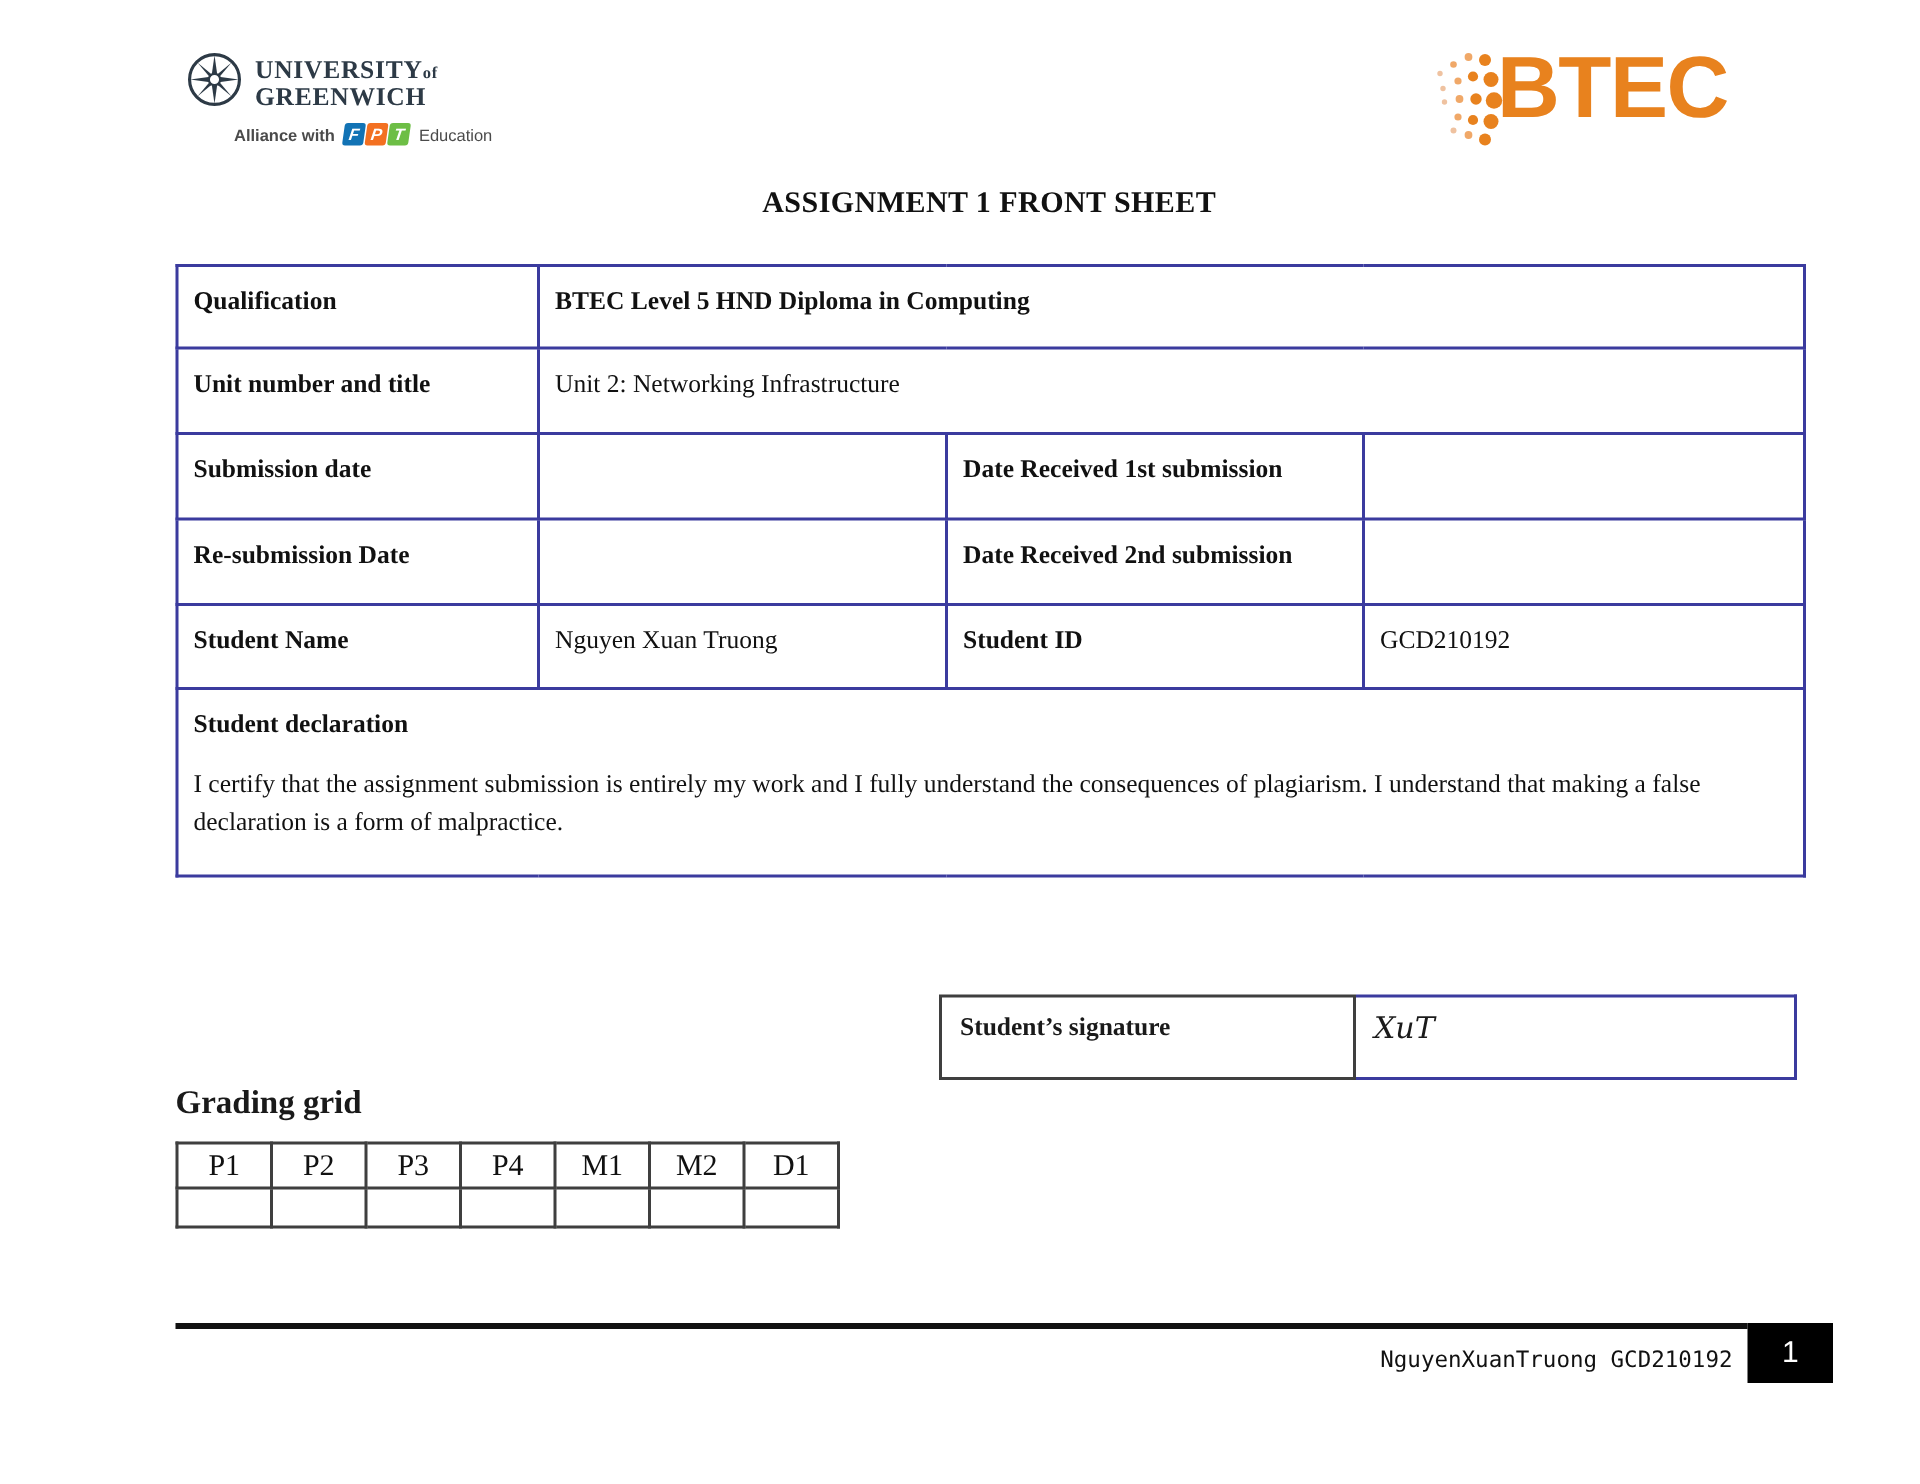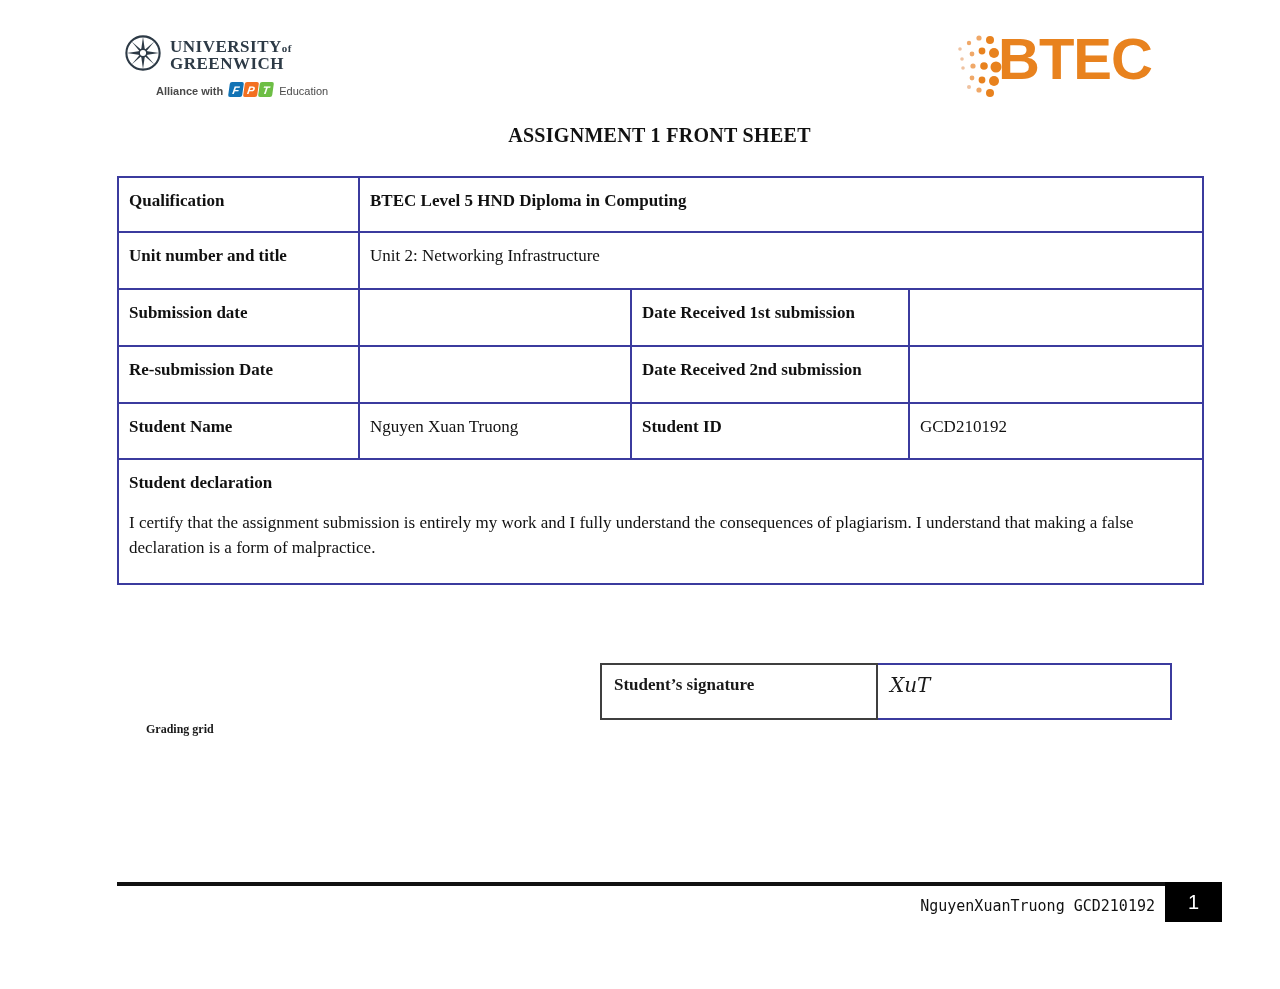--- a/index.html
+++ b/index.html
@@ -36,29 +36,29 @@
   
   .info-table { position:absolute; left:117px; top:176px; width:1085px;
                 border-collapse:collapse; table-layout:fixed;padding-left:28px; }
   .info-table td { border:2px solid #3b3b9e; vertical-align:top; padding:13px 10px 6px 10px;
                    font-size:17px; color:#111; }
   .info-table td.lbl { font-weight:bold; }
   .decl-title { font-weight:bold; font-size:17px; }
   .decl-text { margin-top:17px; font-size:17px; line-height:25px; padding-right:30px; }
 
   
-  .sig-row { position:absolute; left:600px; top:663px; display:flex; }
+  .sig-row { position:absolute; left:626px; top:663px; display:flex; }
   .sig-label { width:278px; height:57px; border:2px solid #3f3f3f; background:#fff;
                padding:10px 10px 0 12px; font-weight:bold; font-size:17px; }
   .sig-value { width:294px; height:57px; border:2px solid #3b3b9e; border-left:none; background:#fff;
                padding:8px 10px 0 12px; font-size:20px; font-style:italic;
                font-family:"DejaVu Serif", serif; }
 
   
-  .grading-heading { position:absolute; left:117px; top:722px; font-weight:bold; font-size:12px;margin-left:29px; }
+  .grading-heading { position:absolute; left:117px; top:722px; font-weight:bold; font-size:22px; }
   .grading-table { position:absolute; left:117px; top:761px; width:443px;
                    border-collapse:collapse; table-layout:fixed; }
   .grading-table td { border:2px solid #3f3f3f; text-align:center; font-size:20px; color:#111; }
   .grading-table tr.hdr td { height:30px; }
   .grading-table tr.empty td { height:26px; }
 
   
   .footer-rule { position:absolute; left:117px; top:882px; width:1048px; height:4px; background:#111; }
   .footer-text { position:absolute; right:125px; top:897px; font-family:"DejaVu Sans Mono", monospace;
                  font-size:15px; color:#111;text-align:center; }
@@ -178,18 +178,40 @@
     </tr>
   </tbody>
     </table>
 
   <div class="sig-row">
     <div class="sig-label">Student’s signature</div>
     <div class="sig-value">XuT</div>
   </div>
 
   <div class="grading-heading">Grading grid</div>
+  <table class="grading-table">
+    <tbody>
+        <tr class="hdr">
+      <td>P1</td>
+      <td>P2</td>
+      <td>P3</td>
+      <td>P4</td>
+      <td>M1</td>
+      <td>M2</td>
+      <td>D1</td>
+    </tr>
+    <tr class="empty">
+      <td></td>
+      <td></td>
+      <td></td>
+      <td></td>
+      <td></td>
+      <td></td>
+      <td></td>
+    </tr>
+  </tbody>
+    </table>
 
   <div class="footer-rule"></div>
   <div class="footer-text">NguyenXuanTruong GCD210192</div>
   <div class="page-number-box">1</div>
 
 </div>
 
 </body></html>

